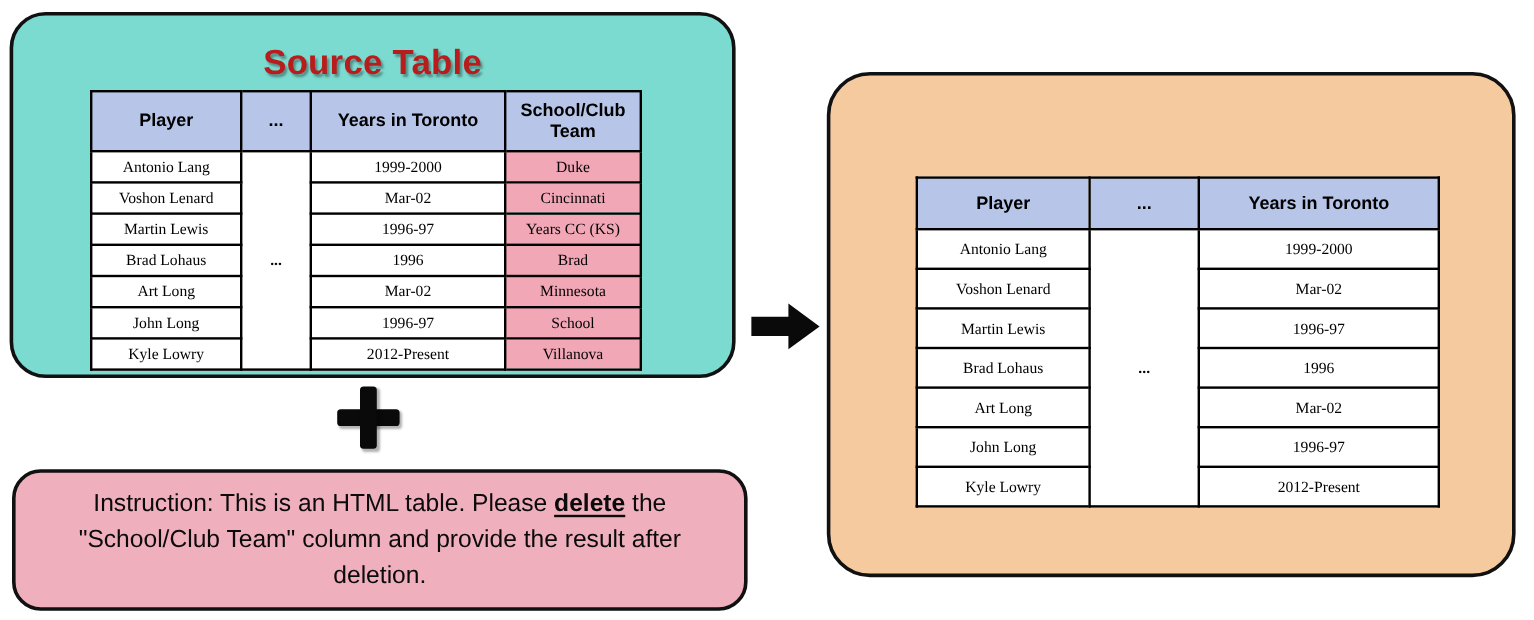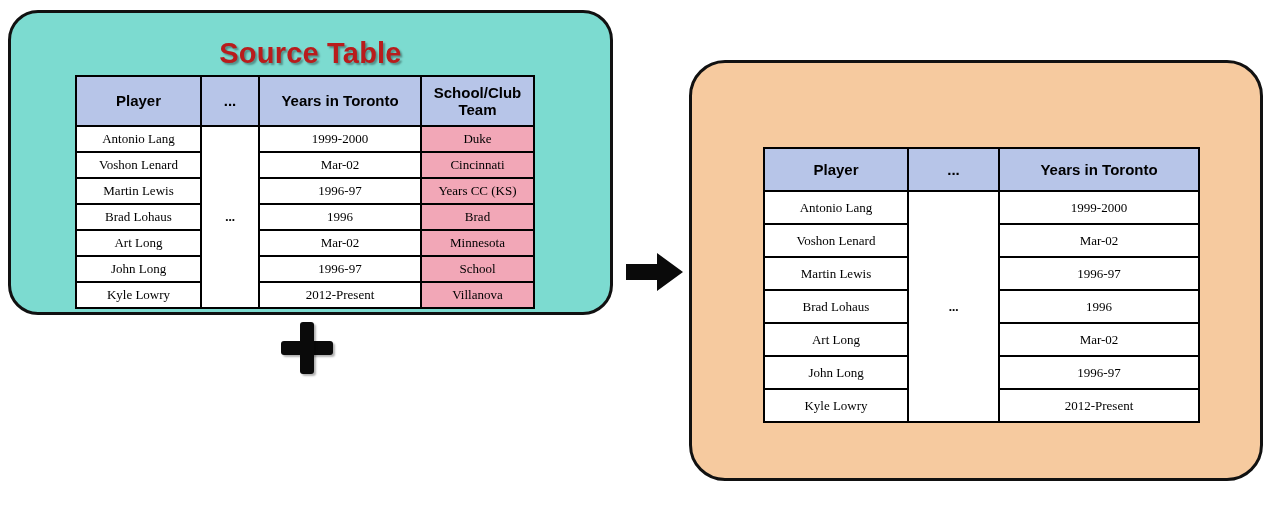--- a/index.html
+++ b/index.html
@@ -195,20 +195,23 @@
         </tr>
       </tbody>
     </table>
   </section>
 
   <div class="plus">
     <div class="bar bar-h"></div>
     <div class="bar bar-v"></div>
   </div>
 
+  <section class="panel instruction">
+    <p class="instruction-text"><span>Instruction: This is an HTML table. Please </span><span class="emph">delete</span><span> the "School/Club Team" column and provide the result after deletion.</span></p>
+  </section>
 
   <svg class="arrow" viewBox="0 0 58 40" aria-hidden="true">
     <polygon points="0,12 31,12 31,1 57,20 31,39 31,28 0,28" fill="#0a0a0a"></polygon>
   </svg>
 
   <section class="panel target">
     <table class="data-table target-table">
       <colgroup>
         <col class="c-player">
           <col class="c-dots">

